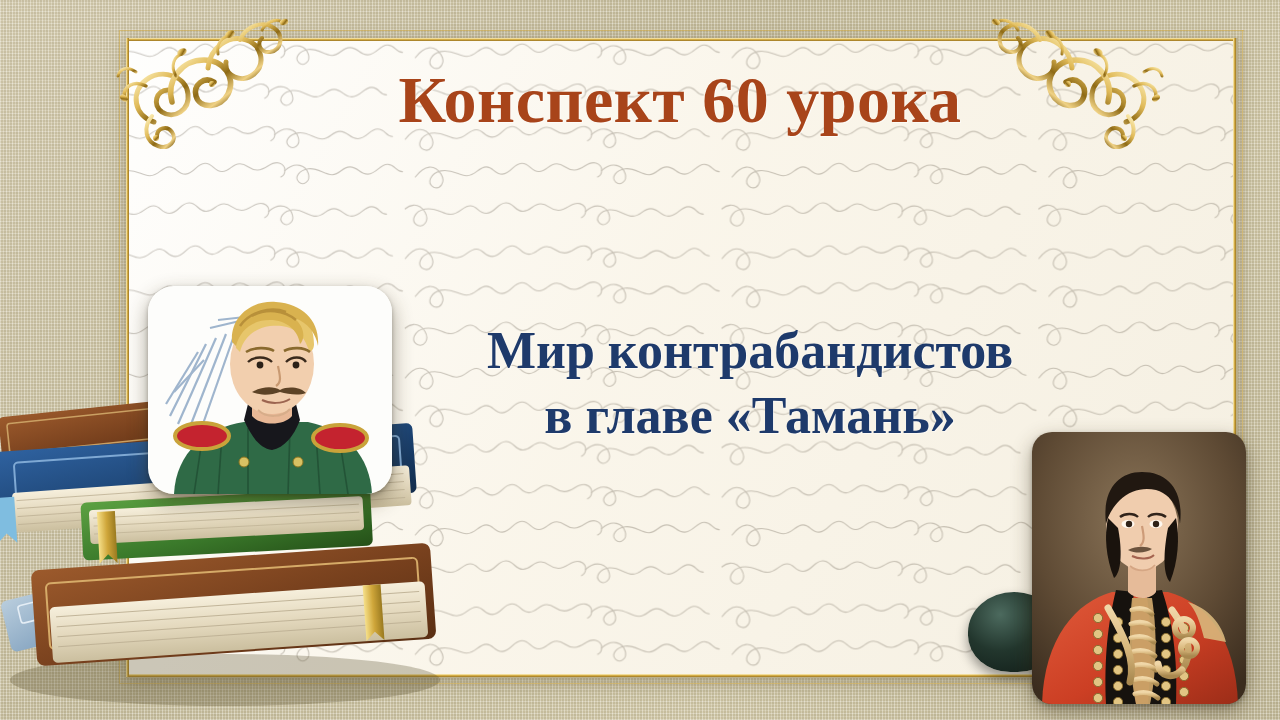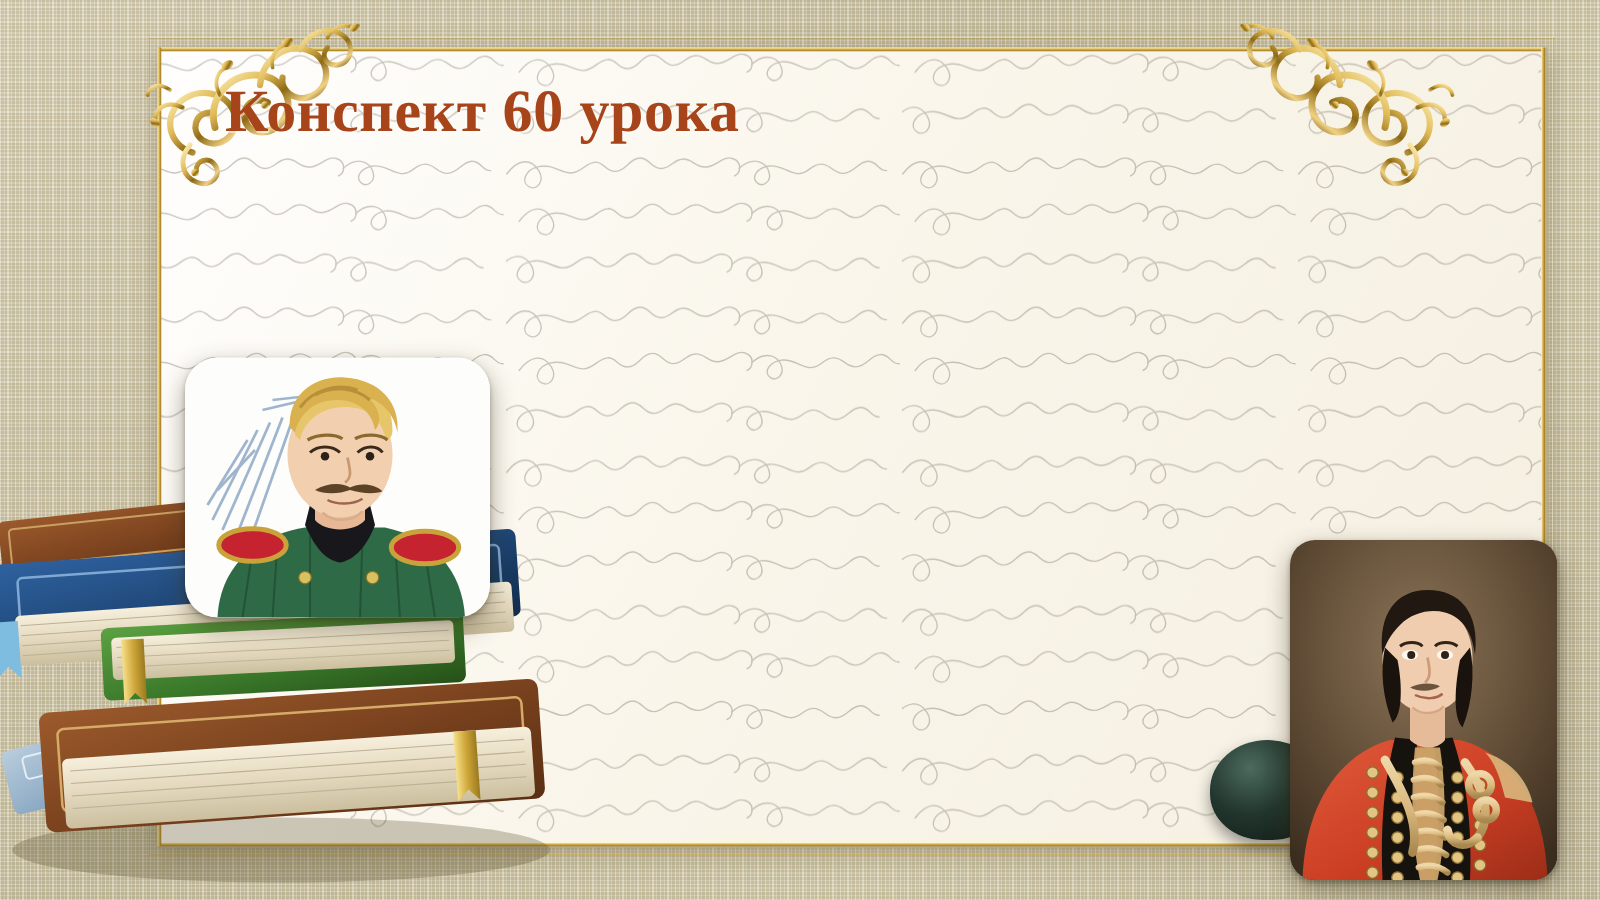--- a/index.html
+++ b/index.html
@@ -78,23 +78,23 @@
   .corner { position: absolute; width: 200px; height: 165px; pointer-events: none; }
   .corner svg { width: 100%; height: 100%; overflow: visible; }
   .corner-tl { left: 112px;  top: 6px; }
   .corner-tr { left: 968px;  top: 6px; transform: scaleX(-1); }
 
   
   .title {
     position: absolute;
     left: 180px; top: 64px;
     width: 1000px;
-    text-align: left;
+    text-align: center;
     font-weight: bold;
-    font-size: 48px;
+    font-size: 66px;
     line-height: 1.08;
     letter-spacing: 0.5px;
     color: #a8441a;
     text-shadow: 1px 1px 0 rgba(255,255,255,0.55);
   }
   .title .line2 { display: block; }
 
   .subtitle {
     position: absolute;
     left: 400px; top: 318px;
@@ -238,20 +238,24 @@
         <circle cx="44" cy="132" r="3"></circle>
         <circle cx="100" cy="78" r="3"></circle>
       </g>
     </svg>
   </div>
 
   <div class="title">
     <span>Конспект 60 урока</span>
   </div>
 
+  <div class="subtitle">
+    <span>Мир контрабандистов</span>
+    <span class="line2">в главе «Тамань»</span>
+  </div>
 
   <div class="books">
     <svg viewBox="0 0 470 330" aria-hidden="true">
       <defs>
         <linearGradient id="pagesG" x1="0" y1="0" x2="0" y2="1">
           <stop offset="0%" stop-color="#f6efdc"></stop>
             <stop offset="50%" stop-color="#e4d9be"></stop>
             <stop offset="100%" stop-color="#cbbf9f"></stop>
         </linearGradient>
         <linearGradient id="brownG" x1="0" y1="0" x2="1" y2="1">

